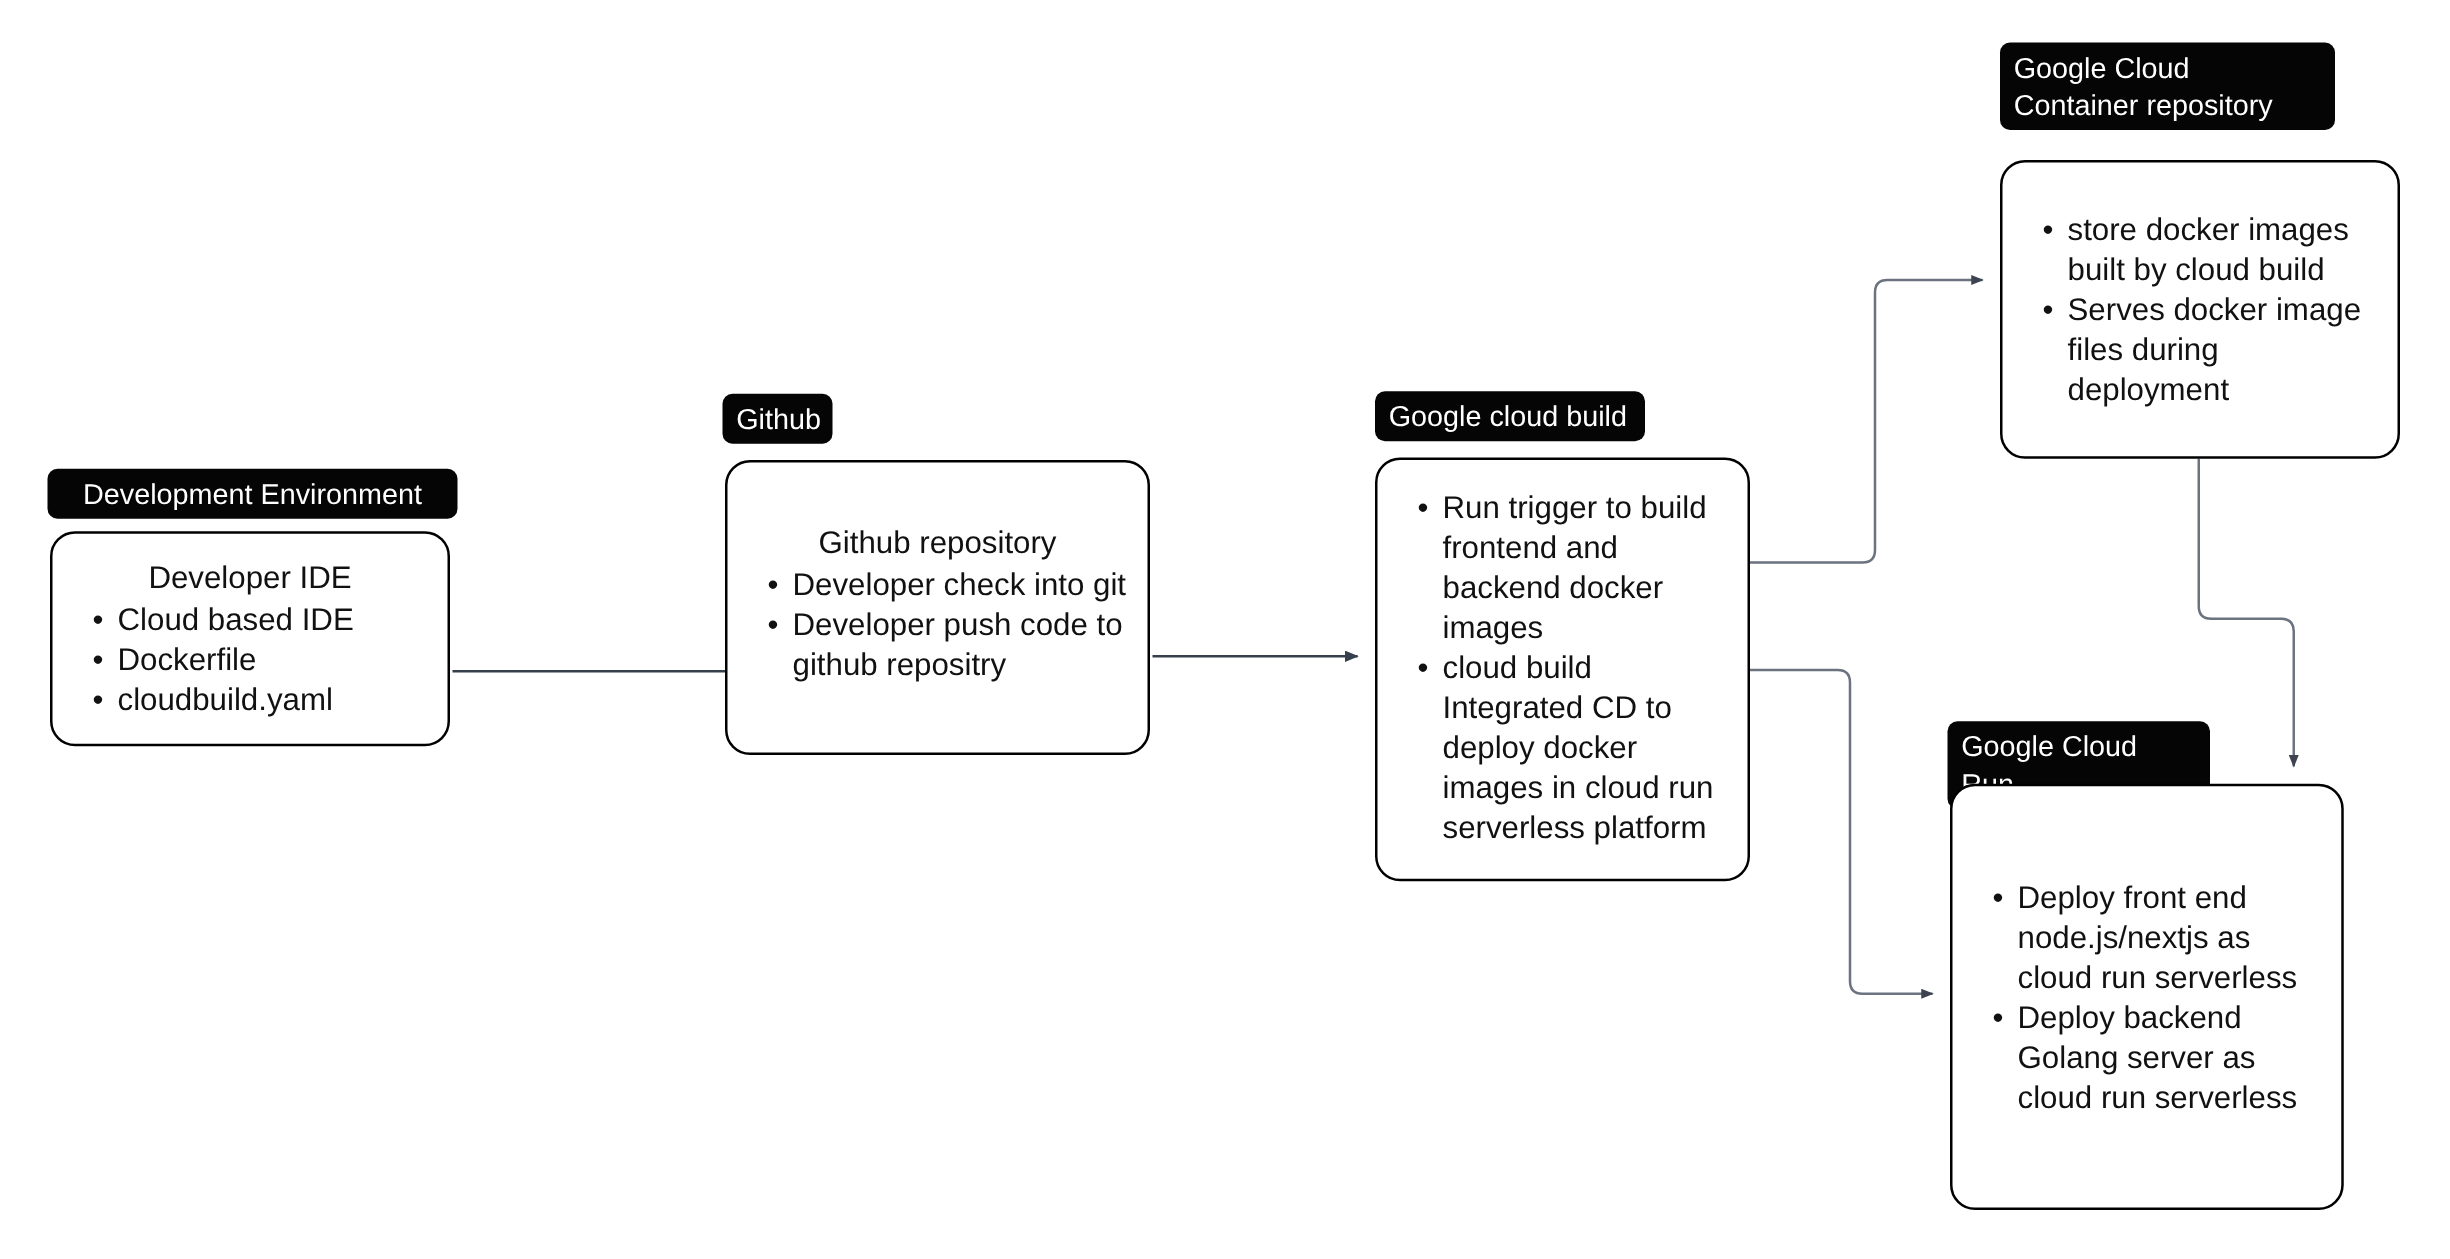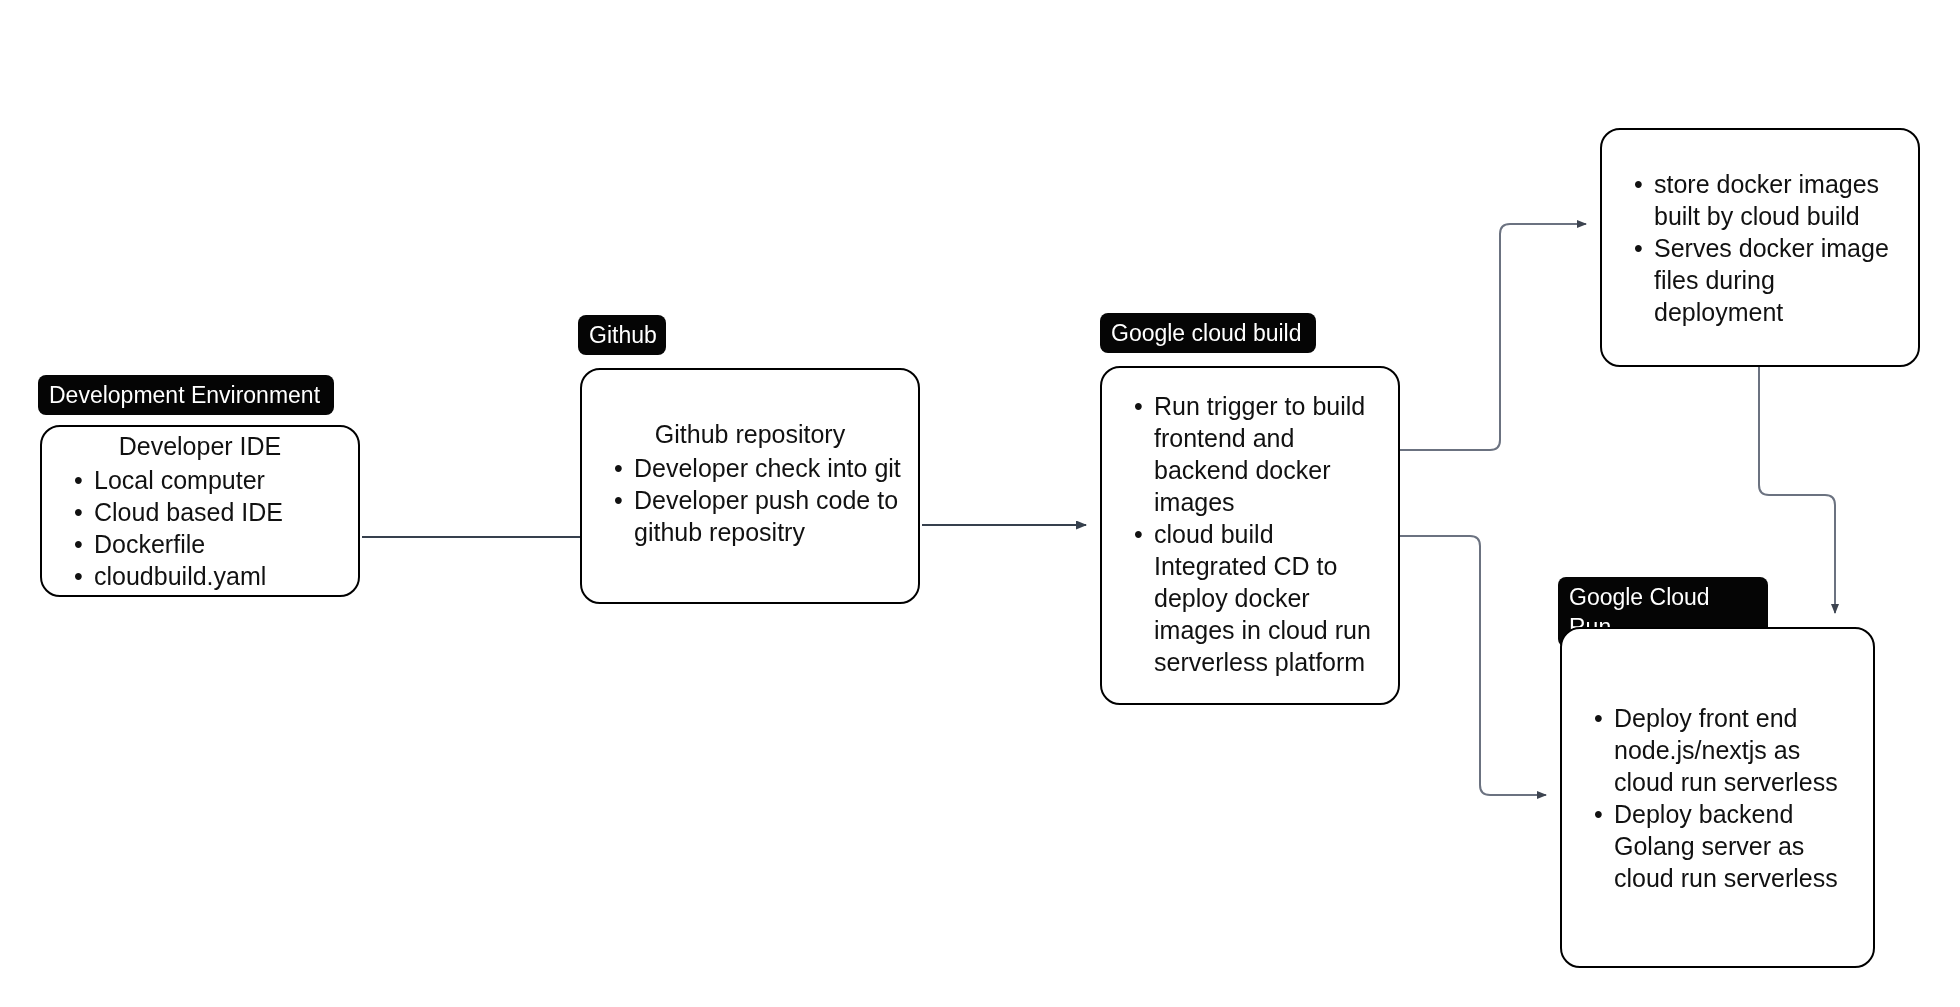--- a/index.html
+++ b/index.html
@@ -62,21 +62,21 @@
     color:#ffffff;
     border-radius:8px;
     font-size:23px;
     line-height:30px;
     padding:5px 11px;
     box-sizing:border-box;
     white-space:pre-line;
   }
 
   
-  #badge-dev {left:38px;  top:375px; width:296px;}
+  #badge-dev {left:38px;  top:375px; width:328px;text-align:center;}
   #box-dev   {left:40px;  top:425px; width:320px; height:172px;}
 
   #badge-github {left:578px; top:315px; width:88px;}
   #box-github   {left:580px; top:368px; width:340px; height:236px;}
 
   #badge-build {left:1100px; top:313px; width:216px;}
   #box-build   {left:1100px; top:366px; width:300px; height:339px;}
 
   #badge-repo  {left:1600px; top:34px;  width:268px;}
   #box-repo    {left:1600px; top:128px; width:320px; height:239px;}
@@ -126,28 +126,28 @@
       <path d="M1759,367 L1759,485 Q1759,495 1769,495 L1825,495 Q1835,495 1835,505 L1835,613" fill="none" stroke="#6b7280" stroke-width="2" marker-end="url(#ah)"></path>
     </g>
   </svg>
 
   <div class="badge" id="badge-dev">Development Environment</div>
 
   <div class="badge" id="badge-github">Github</div>
 
   <div class="badge" id="badge-build">Google cloud build</div>
 
+  <div class="badge" id="badge-repo">Google Cloud Container repository</div>
 
   <div class="badge" id="badge-run">Google Cloud Run</div>
 
   <div class="node" id="box-dev">
     <div class="node-inner">
       <div class="node-title">Developer IDE</div>
       <ul class="bullets">
-        <li>Local computer</li>
         <li>Cloud based IDE</li>
         <li>Dockerfile</li>
         <li>cloudbuild.yaml</li>
       </ul>
     </div>
   </div>
 
   <div class="node" id="box-github">
     <div class="node-inner">
       <div class="node-title">Github repository</div>

